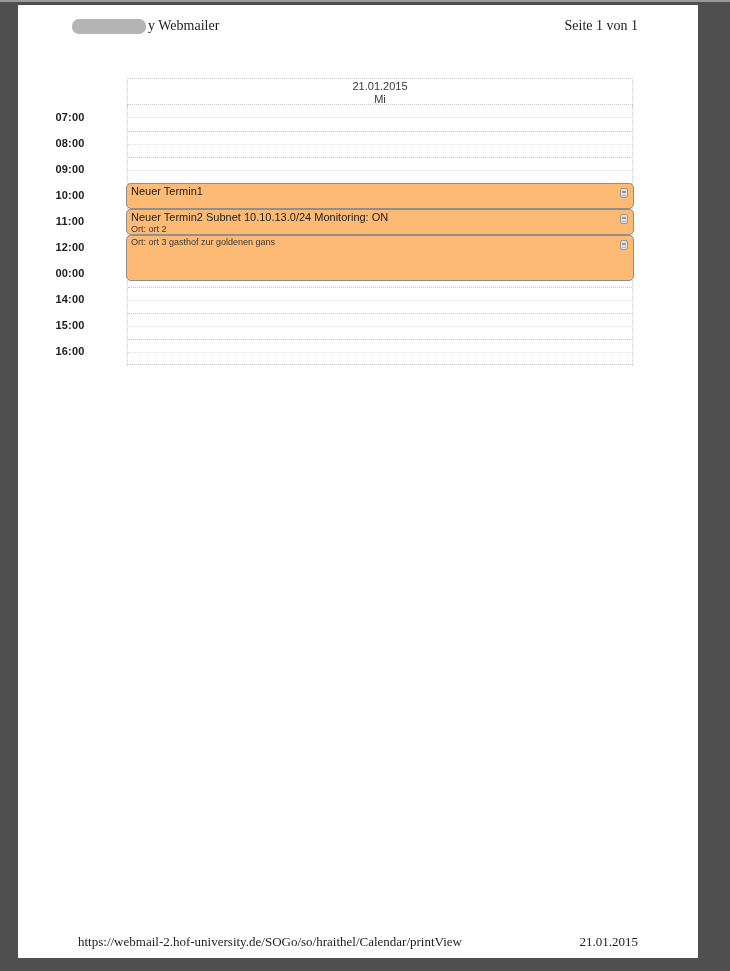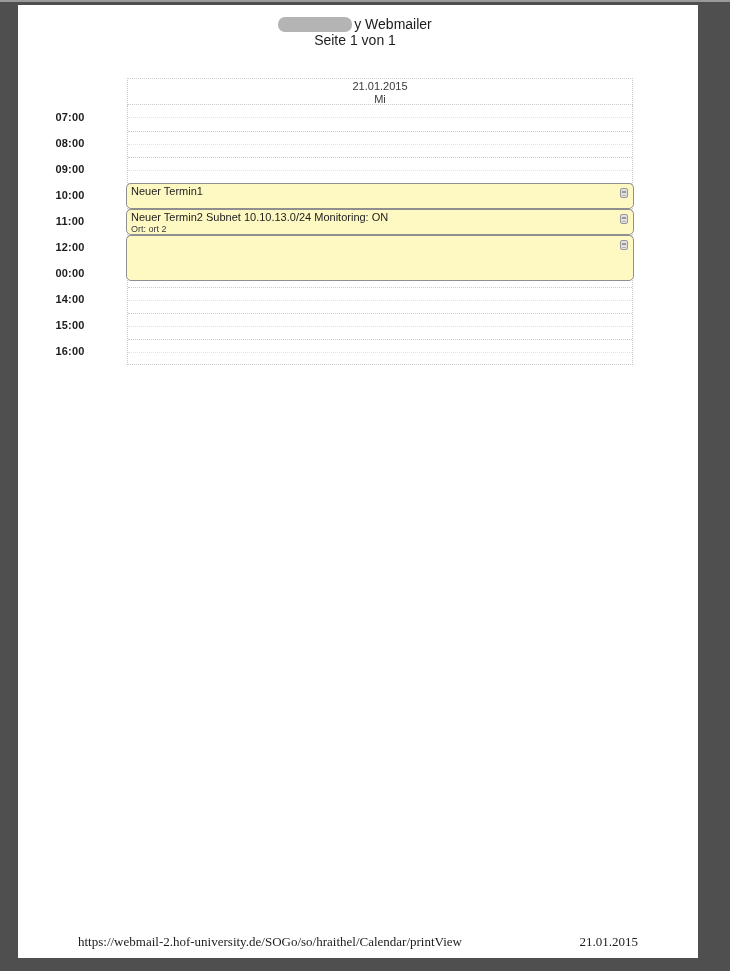--- a/index.html
+++ b/index.html
@@ -26,22 +26,22 @@
     background:var(--surround-top);
   }
   .page{
     position:absolute;left:18px;top:5px;width:680px;height:953px;
     background:var(--page);
   }
   
   .doc-header{
     position:absolute;left:54px;right:60px;top:11px;height:20px;
     display:flex;justify-content:space-between;align-items:center;
-    font-family:Liberation Sans, sans-serif;
-    font-size:14px;color:var(--text-dark);flex-direction:column;
+    font-family:Liberation Serif, serif;
+    font-size:14px;color:var(--text-dark);
   }
   .doc-header .left{display:flex;align-items:center;}
   .redact-pill{
     display:inline-block;width:74px;height:15px;margin-right:2px;
     background:var(--redact);border-radius:7px;
   }
   
   .day-header{
     position:absolute;left:109px;top:73px;width:506px;height:27px;
     border:1px dotted var(--grid-line);
@@ -71,21 +71,21 @@
   }
   .hour-row:first-child{border-top:none;}
   .half-line{
     position:absolute;left:0;right:0;top:12px;height:0;
     border-top:1px dotted var(--half-line);
   }
   
   .events-layer{position:absolute;left:0;top:0;width:100%;height:100%;}
   .event{
     position:absolute;left:-2px;right:-2px;
-    background:#fef9c3;
+    background:#fdba74;
     border:1px solid var(--event-border);
     border-radius:5px;
     overflow:hidden;
     padding:1px 14px 0 4px;
     z-index:2;
   }
   .event-title{
     font-size:11px;line-height:13px;color:var(--text-dark);
     white-space:nowrap;
   }
@@ -186,20 +186,21 @@
           <span class="event-icon"></span>
           <div class="event-title">Neuer Termin1</div>
         </div>
         <div class="event" style="top: 104px; height: 26px;">
           <span class="event-icon"></span>
           <div class="event-title">Neuer Termin2 Subnet 10.10.13.0/24 Monitoring: ON</div>
           <div class="event-location">Ort: ort 2</div>
         </div>
         <div class="event" style="top: 130px; height: 45.5px;">
           <span class="event-icon"></span>
+          <div class="event-location">Ort: ort 3 gasthof zur goldenen gans</div>
         </div>
       </div>
   </div>
 
   <div class="doc-footer">
     <span>https://webmail-2.hof-university.de/SOGo/so/hraithel/Calendar/printView</span>
     <span>21.01.2015</span>
   </div>
 
 </div>

